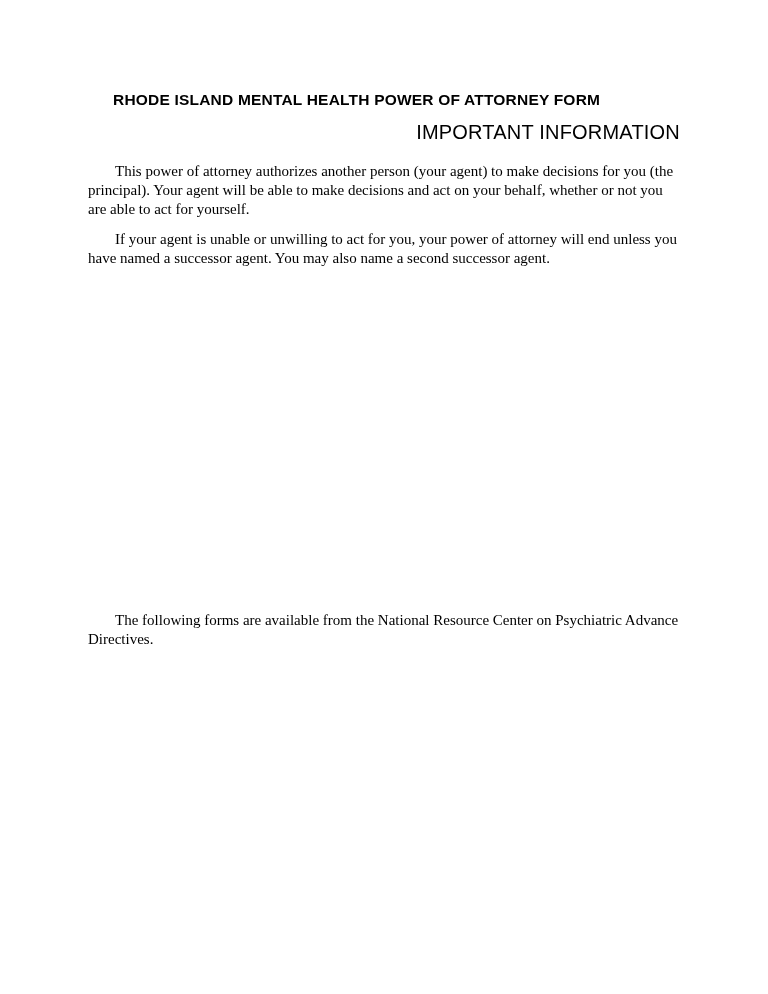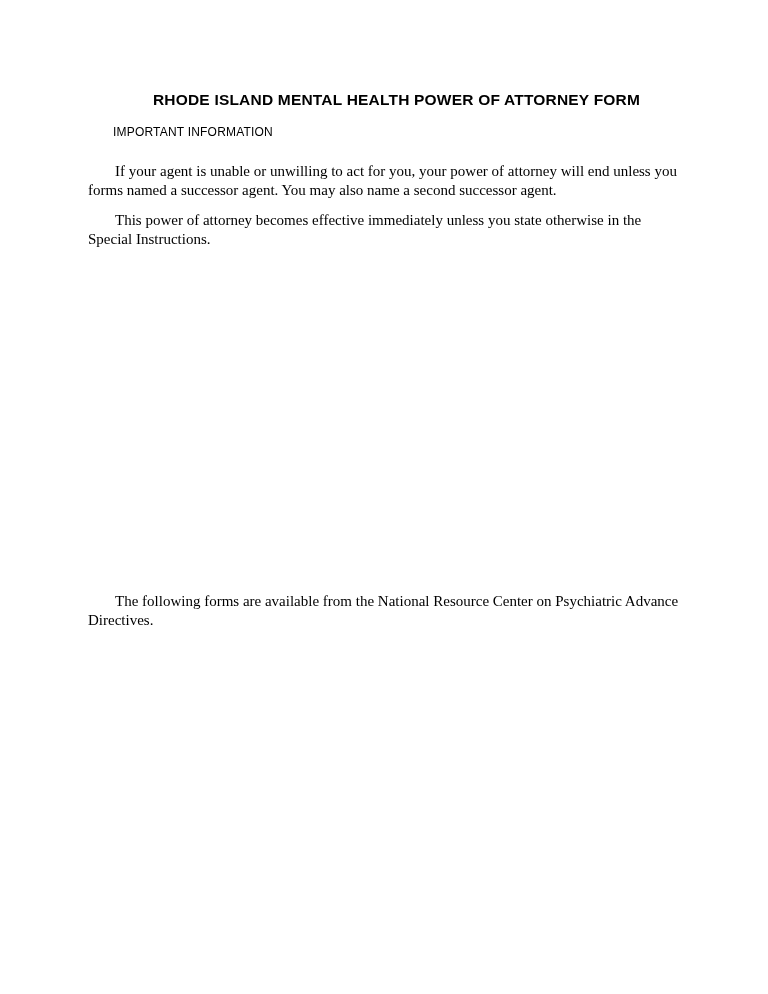--- a/index.html
+++ b/index.html
@@ -19,30 +19,30 @@
     overflow: hidden;
   }
   .heading-block {
     margin-left: 25px; 
   }
   h1.doc-title {
     font-family: "Liberation Sans", sans-serif;
     font-weight: bold;
     font-size: 15.5px;
     line-height: 19px;
-    text-align: center;
+    text-align: left;
     letter-spacing: 0.2px;
     margin: 0 0 14px 0;
   }
   h2.doc-subtitle {
     font-family: "Liberation Sans", sans-serif;
     font-weight: normal;
-    font-size: 12px;
+    font-size: 20px;
     line-height: 19px;
-    text-align: left;
+    text-align: right;
     letter-spacing: 0.2px;
     margin: 0 0 20px 0;
   }
   .body-text p {
     font-size: 15px;
     line-height: 19px;
     margin: 0 0 11px 0;
     text-indent: 27px;
     text-align: left;
   }
@@ -54,17 +54,17 @@
 </head>
 <body>
 
 <div class="page">
   <div class="heading-block">
     <h1 class="doc-title">RHODE ISLAND MENTAL HEALTH POWER OF ATTORNEY FORM</h1>
     <h2 class="doc-subtitle">IMPORTANT INFORMATION</h2>
   </div>
 
   <div class="body-text">
-    <p>If your agent is unable or unwilling to act for you, your power of attorney will end unless you forms named a successor agent.  You may also name a second successor agent.</p>
-    <p>This power of attorney becomes effective immediately unless you state otherwise in the Special Instructions.</p>
+    <p>This power of attorney authorizes another person (your agent) to make decisions for you (the principal). Your agent will be able to make decisions and act on your behalf, whether or not you are able to act for yourself.</p>
+    <p>If your agent is unable or unwilling to act for you, your power of attorney will end unless you have named a successor agent.  You may also name a second successor agent.</p>
     <p class="closing">The following forms are available from the National Resource Center on Psychiatric Advance Directives.</p>
   </div>
 </div>
 
 </body></html>

